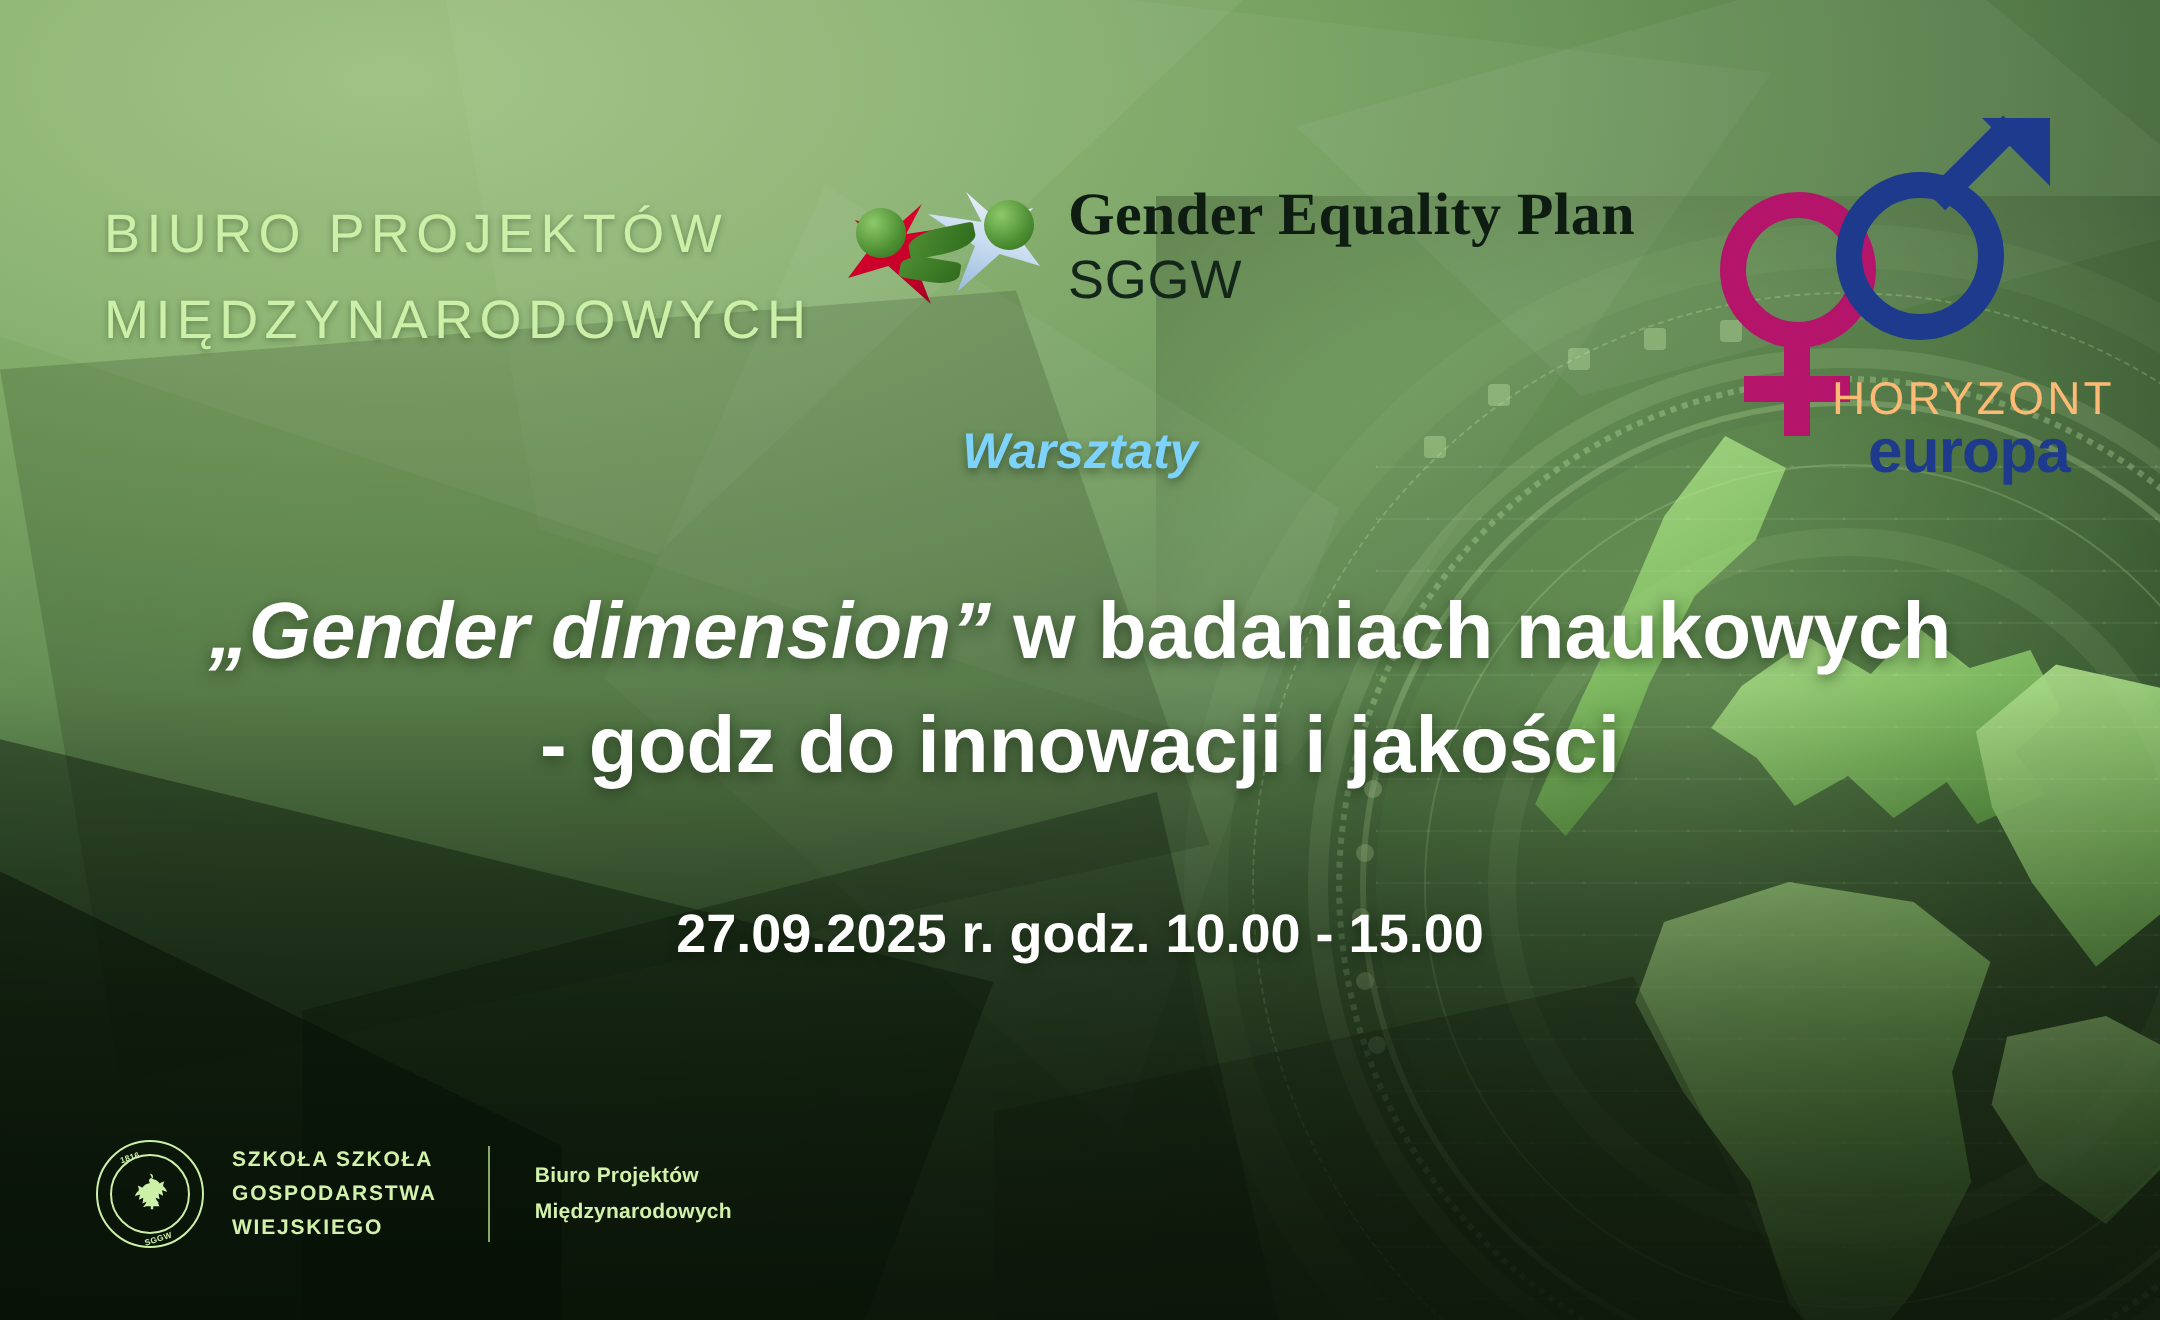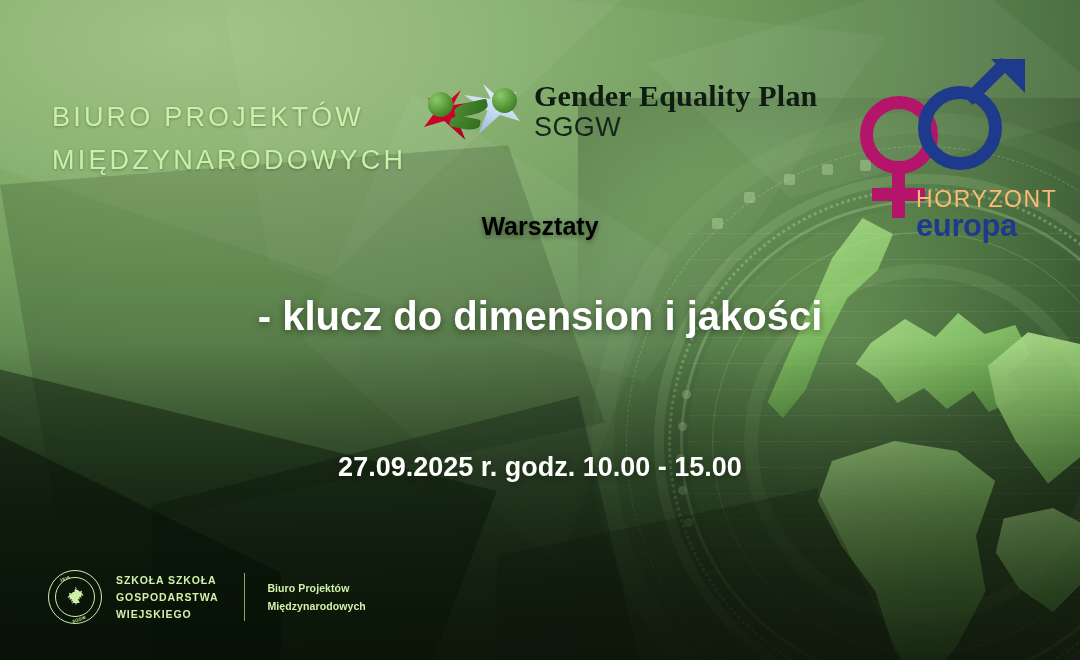--- a/index.html
+++ b/index.html
@@ -146,22 +146,22 @@
     letter-spacing: 3.2px;
     line-height: 1.58;
     font-weight: 300;
     color: #cdf0a8;
     text-shadow: 0 1px 3px rgba(20,35,15,0.35);
   }
 
   
   .gep {
     position: absolute;
-    left: 424px; top: 80px;
-    display: flex; align-items: flex-start; gap: 14px;
+    left: 424px; top: 92px;
+    display: flex; align-items: center; gap: 14px;
   }
   .gep-mark { position: relative; width: 96px; height: 62px; }
   .fig {
     position: absolute; width: 56px; height: 50px;
   }
   .fig-red {
     left: 0; top: 10px;
     background: linear-gradient(150deg, #e8002a 0%, #c4002a 60%, #9b0024 100%);
     clip-path: polygon(66% 0%, 52% 30%, 100% 22%, 58% 54%, 74% 100%, 36% 62%, 0% 74%, 24% 38%, 6% 16%, 40% 26%);
   }
@@ -257,31 +257,33 @@
     font-size: 23px; font-weight: 400;
     letter-spacing: 1.6px;
     color: #fdba74;
     margin-top: 36px;
   }
   .he-l2 {
     font-size: 31px; font-weight: 700;
     letter-spacing: -0.4px;
     color: #1e3a8c;
     margin-top: -5px;
+    margin-left: 18px;
   }
 
   
   .kicker {
     position: absolute;
     left: 0; right: 0; top: 212px;
     text-align: center;
     font-size: 25px;
     font-weight: 700;
-    color: #000000;
+    color: #7dd3fc;
     text-shadow: 0 2px 5px rgba(15,30,10,0.45);
+    font-style: italic;
   }
   .headline {
     position: absolute;
     left: 0; right: 0; top: 288px;
     text-align: center;
     font-size: 40px;
     font-weight: 700;
     color: #ffffff;
     line-height: 1.42;
     text-shadow: 0 2px 7px rgba(12,26,8,0.50);
@@ -434,21 +436,25 @@
     </div>
     <div class="he-text">
       <div class="he-l1">HORYZONT</div>
       <div class="he-l2">europa</div>
     </div>
   </div>
 
   <div class="kicker">Warsztaty</div>
 
   <div class="headline">
-    <div>- klucz do dimension i jakości</div>
+    <div>
+      <span class="quoted">„Gender dimension”</span>
+      <span>w badaniach naukowych</span>
+    </div>
+    <div>- godz do innowacji i jakości</div>
   </div>
 
   <div class="date">27.09.2025 r. godz. 10.00 - 15.00</div>
 
   <div class="footer">
     <div class="seal">
       <div class="seal-inner"></div>
       <div class="seal-ringtext">
         <span style="transform: rotate(-18deg) translate(-9px,-23px);">1816</span>
         <span style="transform: rotate(-18deg) translate(-10px,20px);">SGGW</span>

